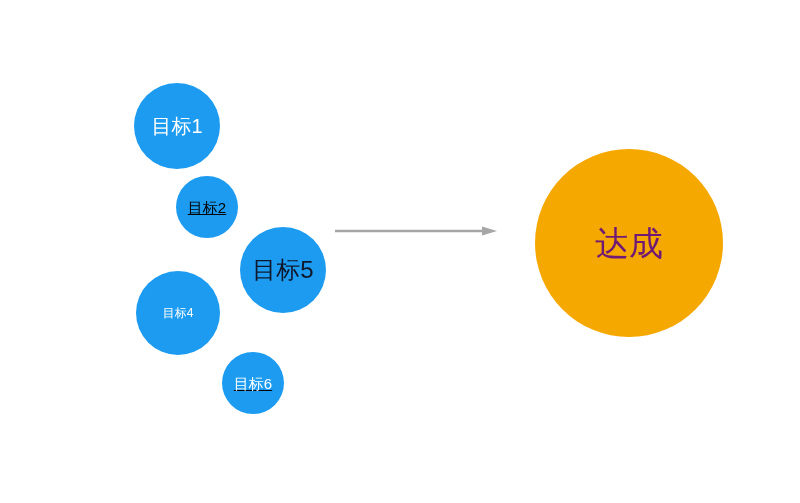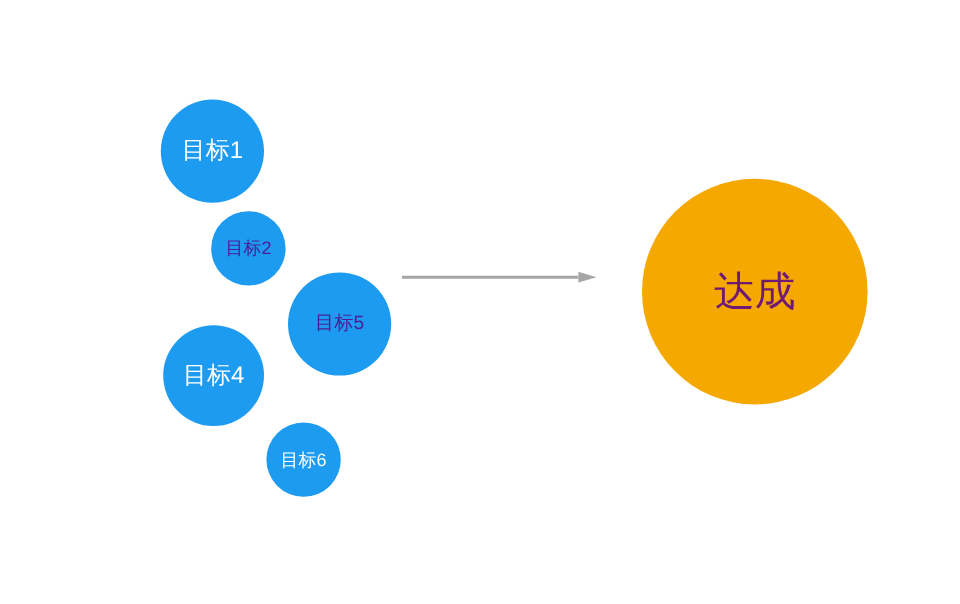--- a/index.html
+++ b/index.html
@@ -41,33 +41,33 @@
 </head>
 <body style="background: rgb(255, 255, 255);">
 
 <div class="canvas">
 
   <div class="circle goal" style="left: 134px; top: 83px; width: 86px; height: 86px; background: rgb(28, 155, 240);">
     <span class="label" style="font-size: 20px; color: rgb(255, 255, 255);">目标1</span>
   </div>
 
   <div class="circle goal" style="left: 176px; top: 176px; width: 62px; height: 62px; background: rgb(28, 155, 240);">
-    <span class="label" style="font-size: 15px; color: #4c1d95;">目标2</span>
+    <span class="label" style="font-size: 15px; color: #000000; text-decoration: underline;">目标2</span>
   </div>
 
 
   <div class="circle goal" style="left: 136px; top: 271px; width: 84px; height: 84px; background: rgb(28, 155, 240);">
-    <span class="label" style="font-size: 20px; color: rgb(255, 255, 255);">目标4</span>
+    <span class="label" style="font-size: 12px; color: rgb(255, 255, 255);">目标4</span>
   </div>
 
   <div class="circle goal" style="left: 240px; top: 227px; width: 86px; height: 86px; background: rgb(28, 155, 240);">
-    <span class="label" style="font-size: 16px; color: #4c1d95;">目标5</span>
+    <span class="label" style="font-size: 24px; color: #0f172a;">目标5</span>
   </div>
 
-  <div class="circle goal" style="left: 222px; top: 352px; width: 62px; height: 62px; background: rgb(28, 155, 240);">
+  <div class="circle goal" style="left: 222px; top: 352px; width: 62px; height: 62px; background: rgb(28, 155, 240); text-decoration: underline;">
     <span class="label" style="font-size: 15px; color: rgb(255, 255, 255);">目标6</span>
   </div>
 
   <svg class="arrow-svg" id="arrow-svg" xmlns="http://www.w3.org/2000/svg" width="174" height="12" style="left: 329px; top: 225px;">
     <line id="arrow-line" x1="6" y1="6" x2="153" y2="6" stroke="#A6A6A6" stroke-width="2.4"></line>
     <polygon id="arrow-head" points="153,1.5 168,6 153,10.5" fill="#A6A6A6"></polygon>
   </svg>
 
   <div class="circle result" style="left: 535px; top: 149px; width: 188px; height: 188px; background: rgb(245, 168, 0);">
     <span class="label" style="font-size: 34px; color: #701a75;">达成</span>

